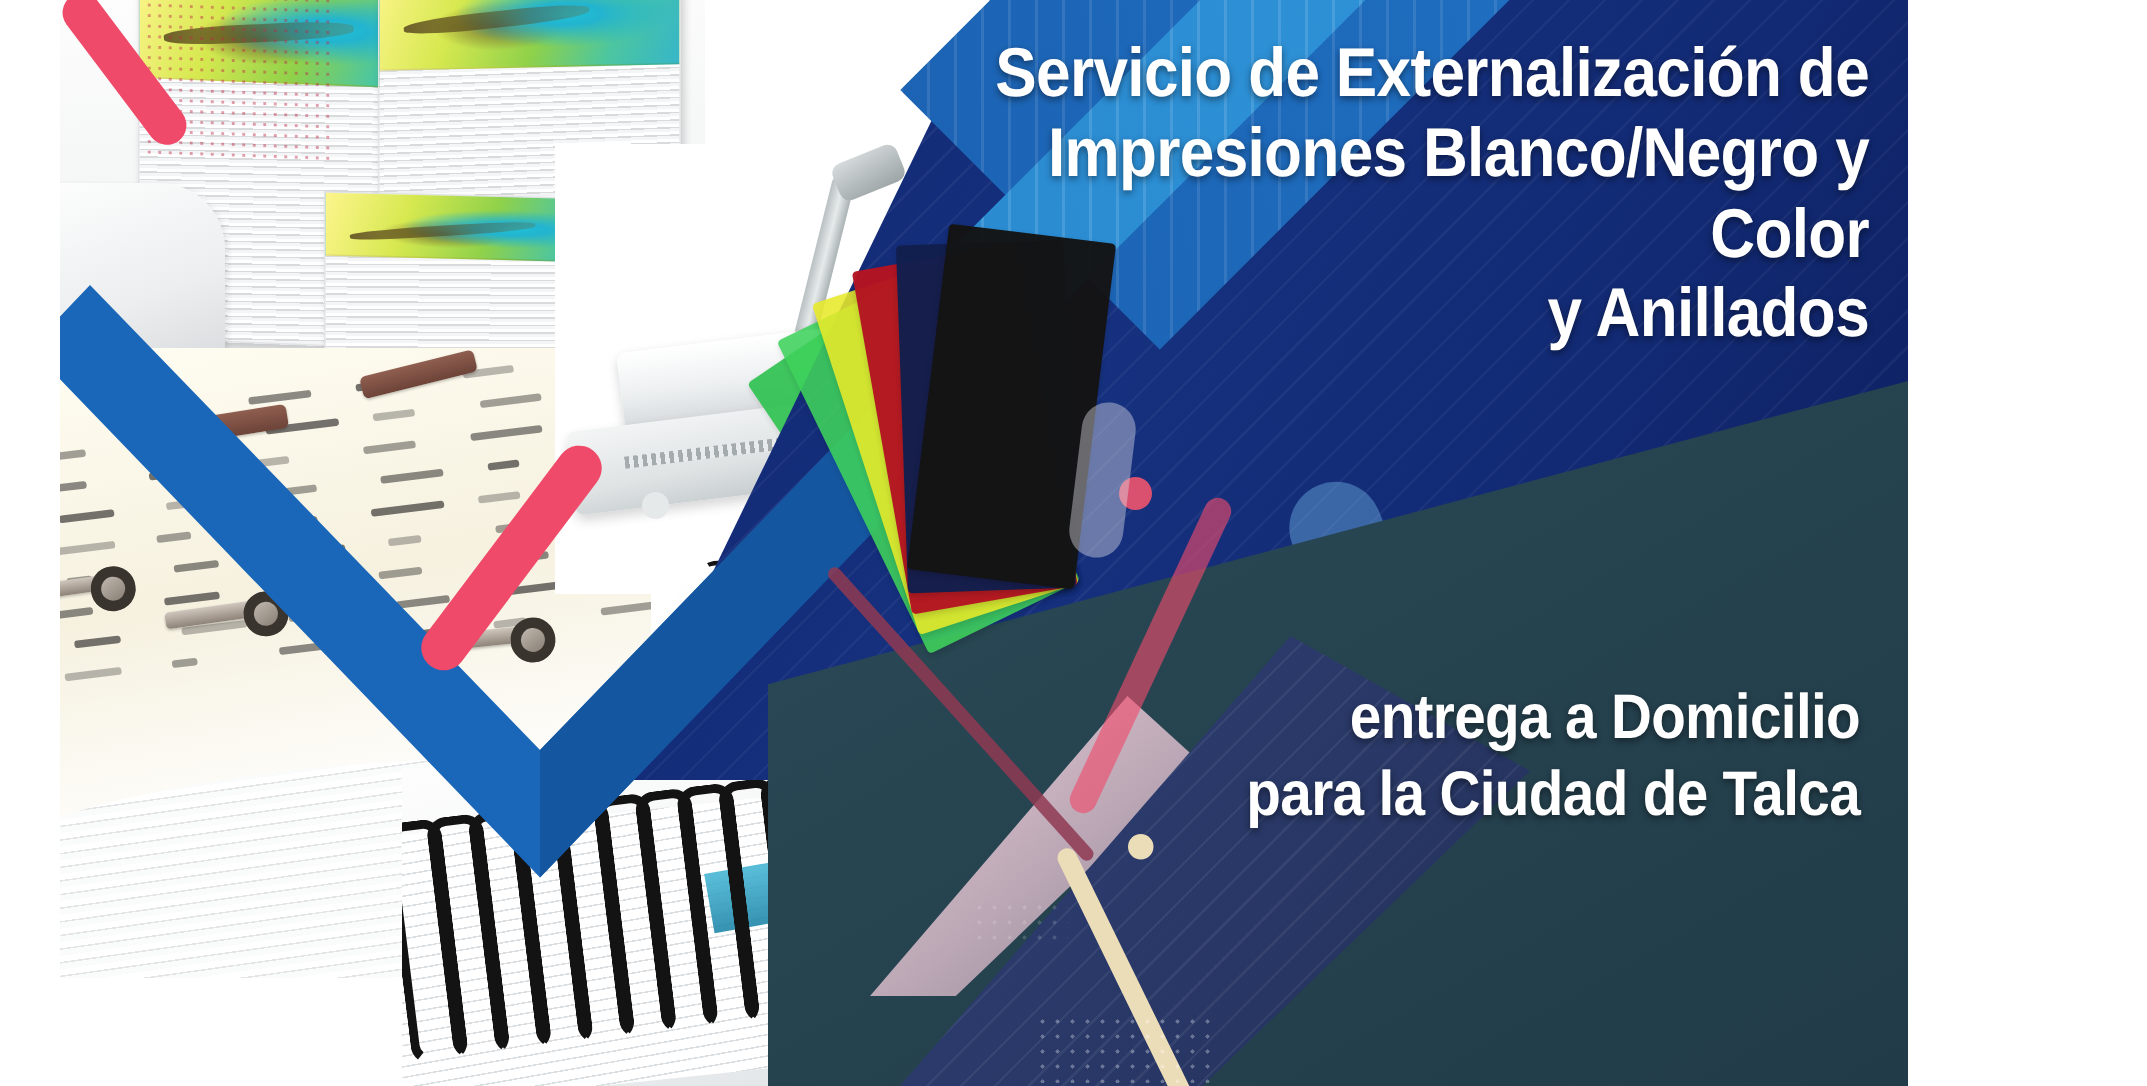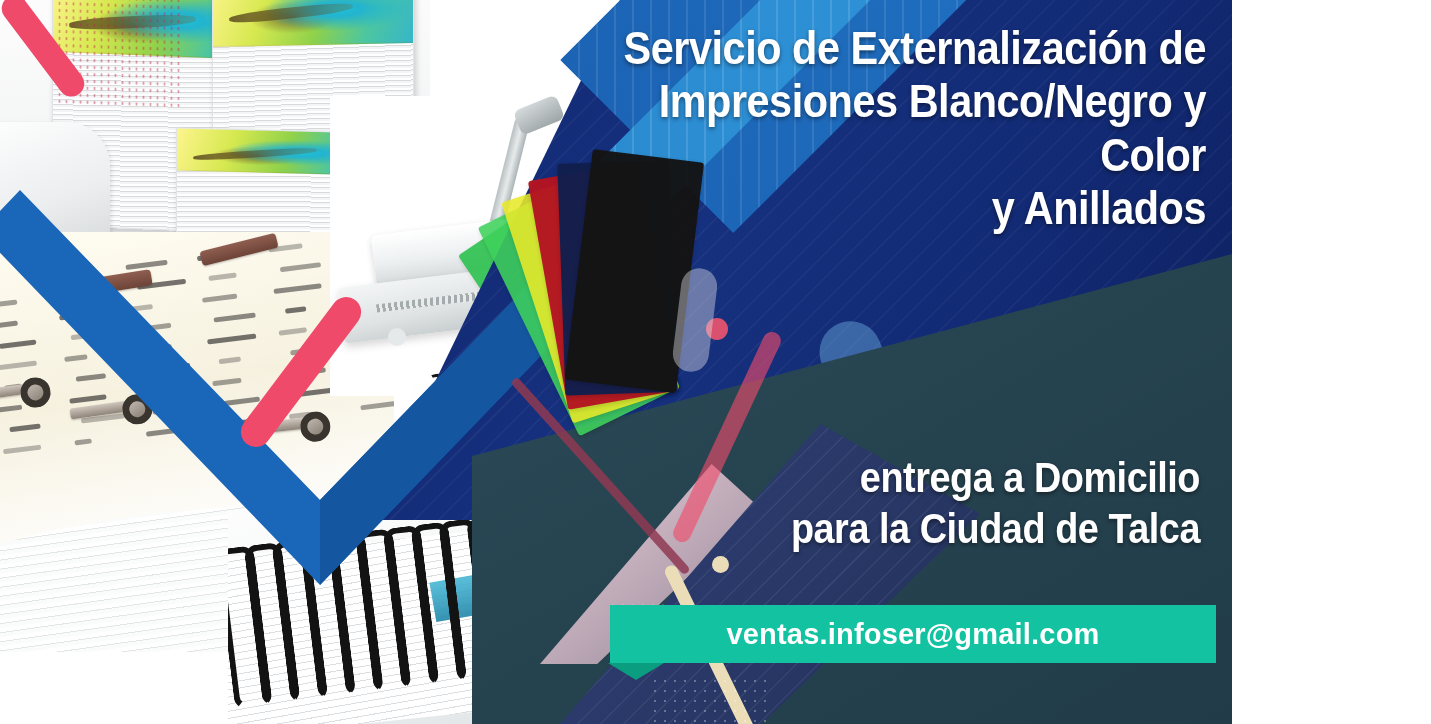--- a/index.html
+++ b/index.html
@@ -9,20 +9,21 @@
     background: #ffffff;
   }
   #banner {
     position: relative;
     width: 1232px;
     height: 724px;
     overflow: hidden;
     background: #23404d;
     font-family: "Liberation Sans", sans-serif;
     user-select: none;
+    margin-left: 40px;
   }
   .layer { position: absolute; }
 
   
   #photo-collage {
     left: 0; top: 0;
     width: 720px; height: 724px;
     background: #ffffff;
     overflow: hidden;
   }
@@ -607,18 +608,15 @@
     <div>Servicio de Externalización de</div>
     <div>Impresiones Blanco/Negro y Color</div>
     <div>y Anillados</div>
   </div>
 
   <div id="subhead" class="layer">
     <div>entrega a Domicilio</div>
     <div>para la Ciudad de Talca</div>
   </div>
 
-  <div id="email-band" class="layer">
-    <span id="email-text">ventas.infoser@gmail.com</span>
-  </div>
 
 
 </div>
 
 </body></html>

